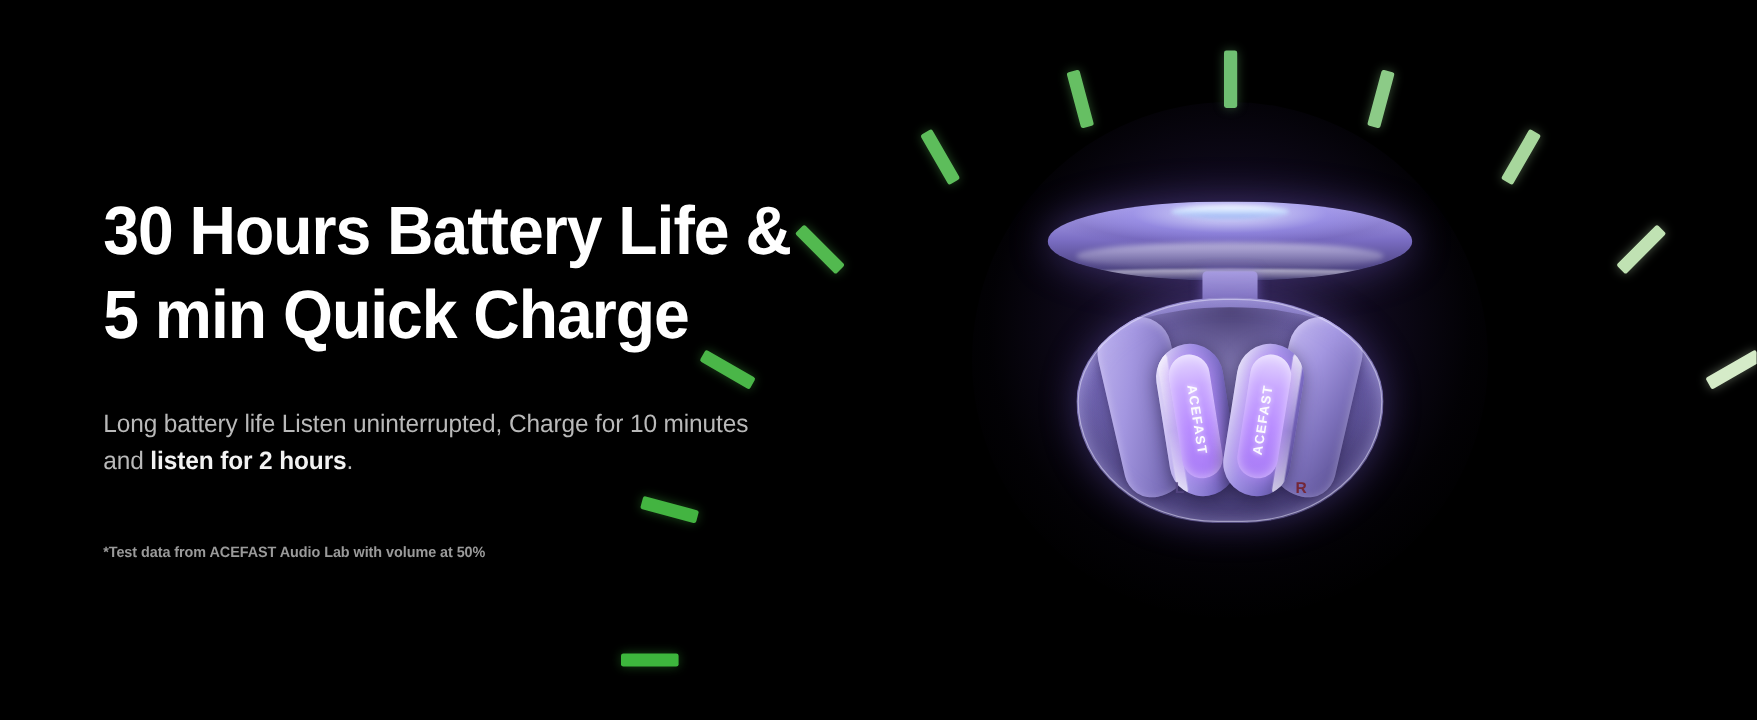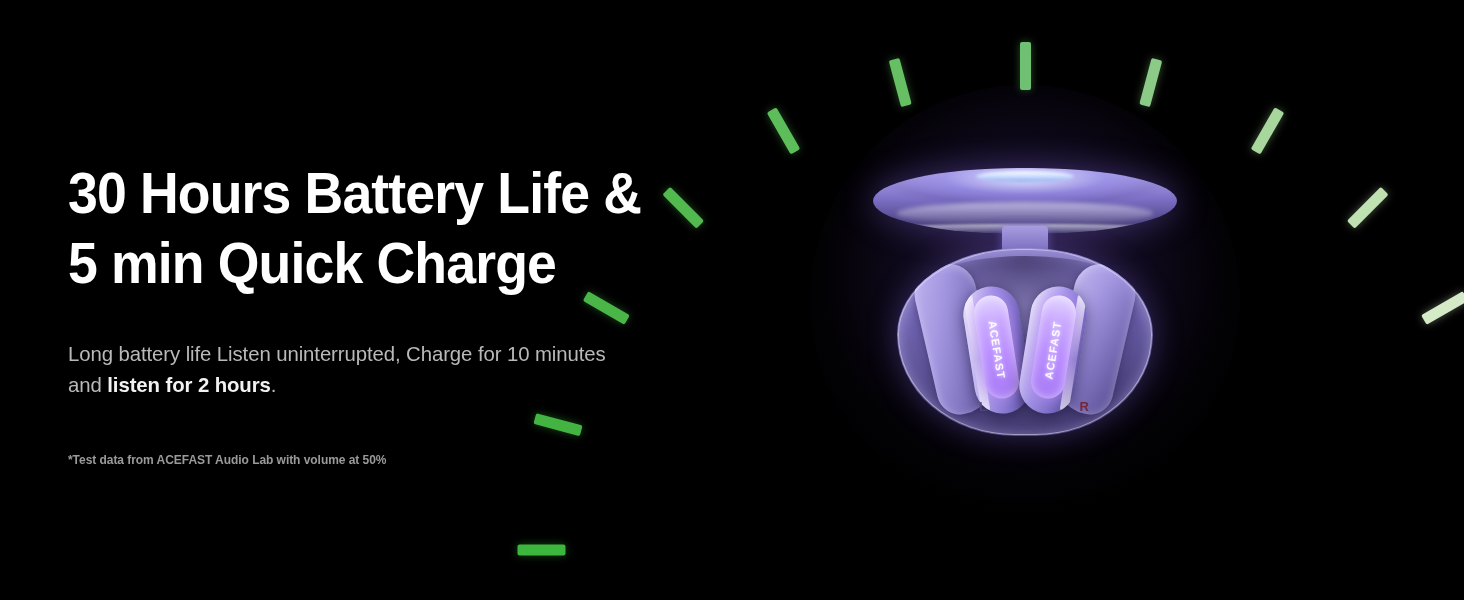--- a/index.html
+++ b/index.html
@@ -13,21 +13,21 @@
     position:relative;
     width:1464px;
     height:600px;
     background:#000000;
     overflow:hidden;
   }
 
   
   .copy{
     position:absolute;
-    left:68px;
+    left:86px;
     top:0;
     width:660px;
     height:600px;
   }
   .headline{
     position:absolute;
     top:158px;
     left:0;
     width:660px;
     color:#ffffff;

